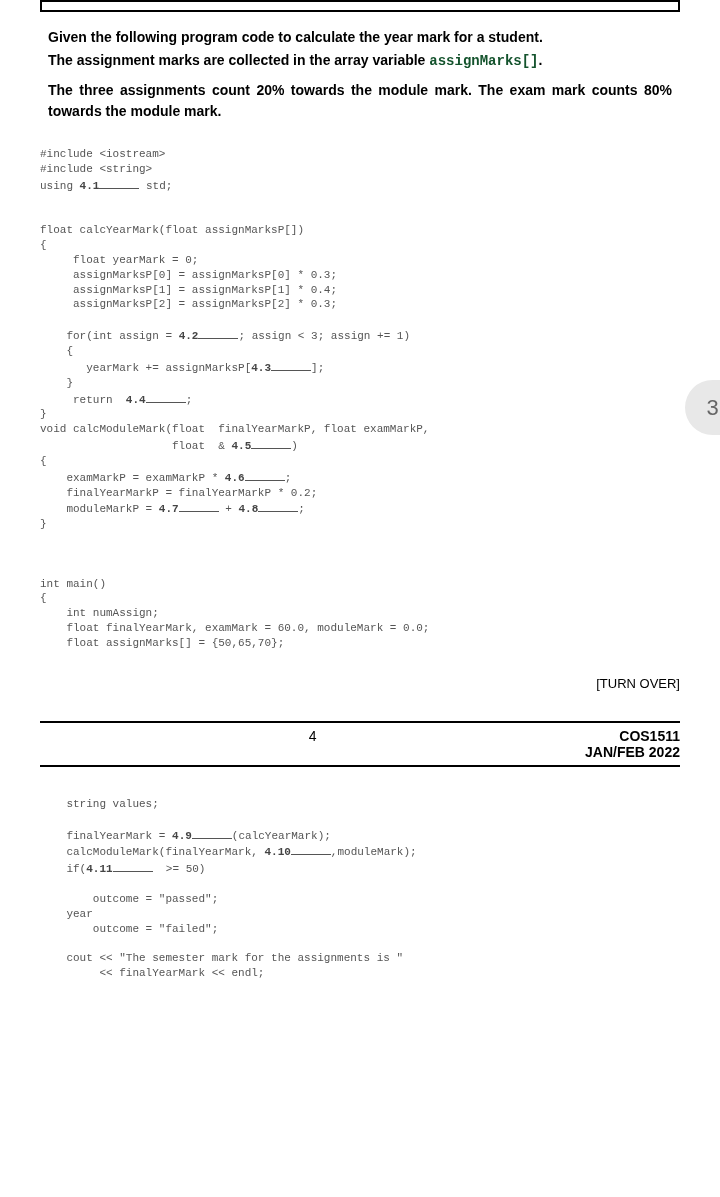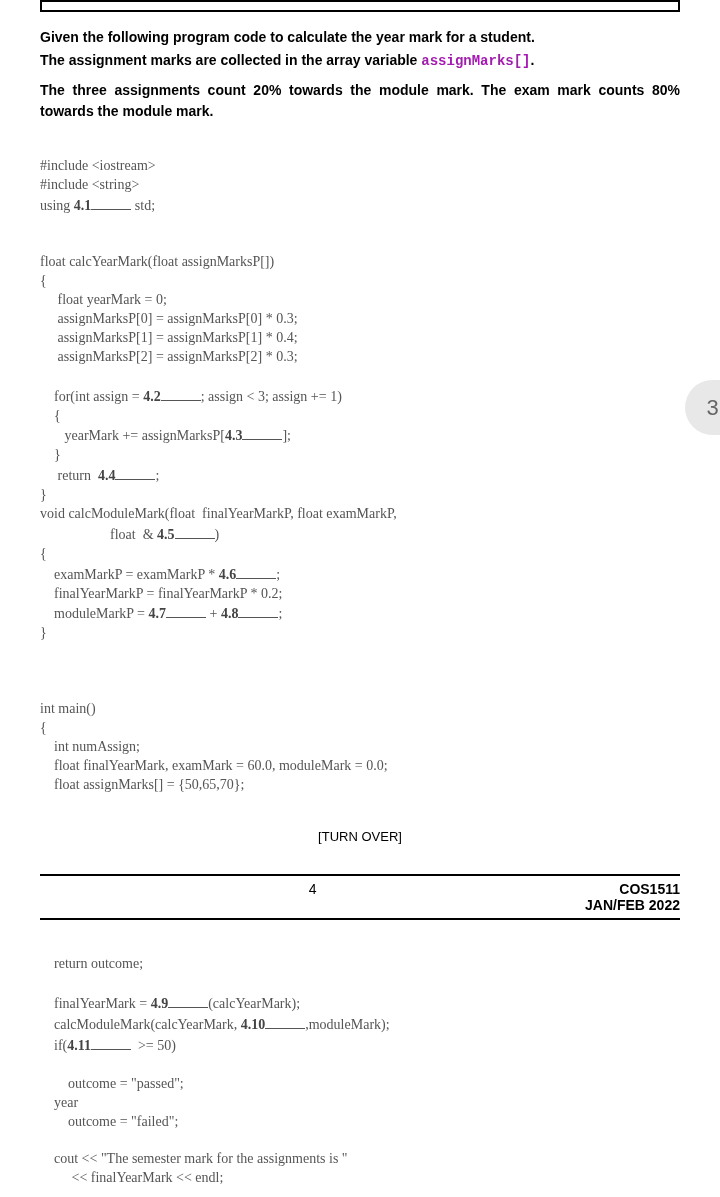--- a/index.html
+++ b/index.html
@@ -17,32 +17,32 @@
     border: 2px solid #000;
     height: 8px;
     margin: 0 0 10px 0;
   }
   .intro {
     font-size: 14px;
     line-height: 1.5;
     margin: 15px 0;
   }
   .intro p {
-    margin: 8px 0;
+    margin: 8px 8px;
   }
   .bold {
     font-weight: bold;
   }
   .mono {
-    font-family: Liberation Serif, serif;
-    font-size: 14px;
+    font-family: Liberation Mono, monospace;
+    font-size: 11px;
     line-height: 1.35;
     color: #555;
     white-space: pre;
-    margin: 35px 0;
+    margin: 25px 0;
   }
   .mono .b {
     font-weight: bold;
     color: #444;
   }
   .mono .blank {
     display: inline-block;
     border-bottom: 1px solid #555;
     width: 40px;
     height: 1em;
@@ -56,21 +56,21 @@
     height: 55px;
     background: #e8e8e8;
     border-radius: 50% 0 0 50%;
     display: flex;
     align-items: center;
     justify-content: center;
     font-size: 22px;
     color: #666;
   }
   .turn-over {
-    text-align: center;
+    text-align: right;
     font-size: 13px;
     margin: 5px 0 30px 0;
   }
   .page-footer {
     border-top: 2px solid #000;
     border-bottom: 2px solid #000;
     padding: 5px 0;
     margin: 20px 0 30px 0;
     display: flex;
     justify-content: space-between;
@@ -85,21 +85,21 @@
 </style>
 </head>
 <body>
 
 <div class="page">
   <div class="top-border"></div>
 
   <div class="intro">
     <p class="bold">Given the following program code to calculate the year mark for a student.</p>
     <p class="bold" style="margin-top:-6px">
-      <span>The assignment marks are collected in the array variable </span><span style="font-family:'Courier New',monospace;color:#a21caf">assignMarks[]</span><span>.</span>
+      <span>The assignment marks are collected in the array variable </span><span style="font-family:'Courier New',monospace;color:#14532d">assignMarks[]</span><span>.</span>
     </p>
     <p class="bold justified">The three assignments count 20% towards the module mark. The exam mark counts 80% towards the module mark.</p>
   </div>
 
   <div class="tab-badge">3</div>
 
   <div class="mono"><span>#include &lt;iostream&gt;</span>
 <span>#include &lt;string&gt;</span>
 <span>using </span><span class="b">4.1</span><span class="blank"></span><span> std;</span>
 
@@ -137,24 +137,24 @@
 
   <div class="page-footer">
     <div></div>
     <div>4</div>
     <div class="right">
       <div class="bold">COS1511</div>
       <div class="bold">JAN/FEB 2022</div>
     </div>
   </div>
 
-  <div class="mono"><span>    return outcome;</span>
+  <div class="mono"><span>    string values;</span>
 
 <span>    finalYearMark = </span><span class="b">4.9</span><span class="blank"></span><span>(calcYearMark);</span>
-<span>    calcModuleMark(calcYearMark, </span><span class="b">4.10</span><span class="blank"></span><span>,moduleMark);</span>
+<span>    calcModuleMark(finalYearMark, </span><span class="b">4.10</span><span class="blank"></span><span>,moduleMark);</span>
 <span>    if(</span><span class="b">4.11</span><span class="blank"></span><span>  &gt;= 50)</span>
 
 <span>        outcome = "passed";</span>
 <span>    year</span>
 <span>        outcome = "failed";</span>
 
 <span>    cout &lt;&lt; "The semester mark for the assignments is "</span>
 <span>         &lt;&lt; finalYearMark &lt;&lt; endl;</span>
 
 

